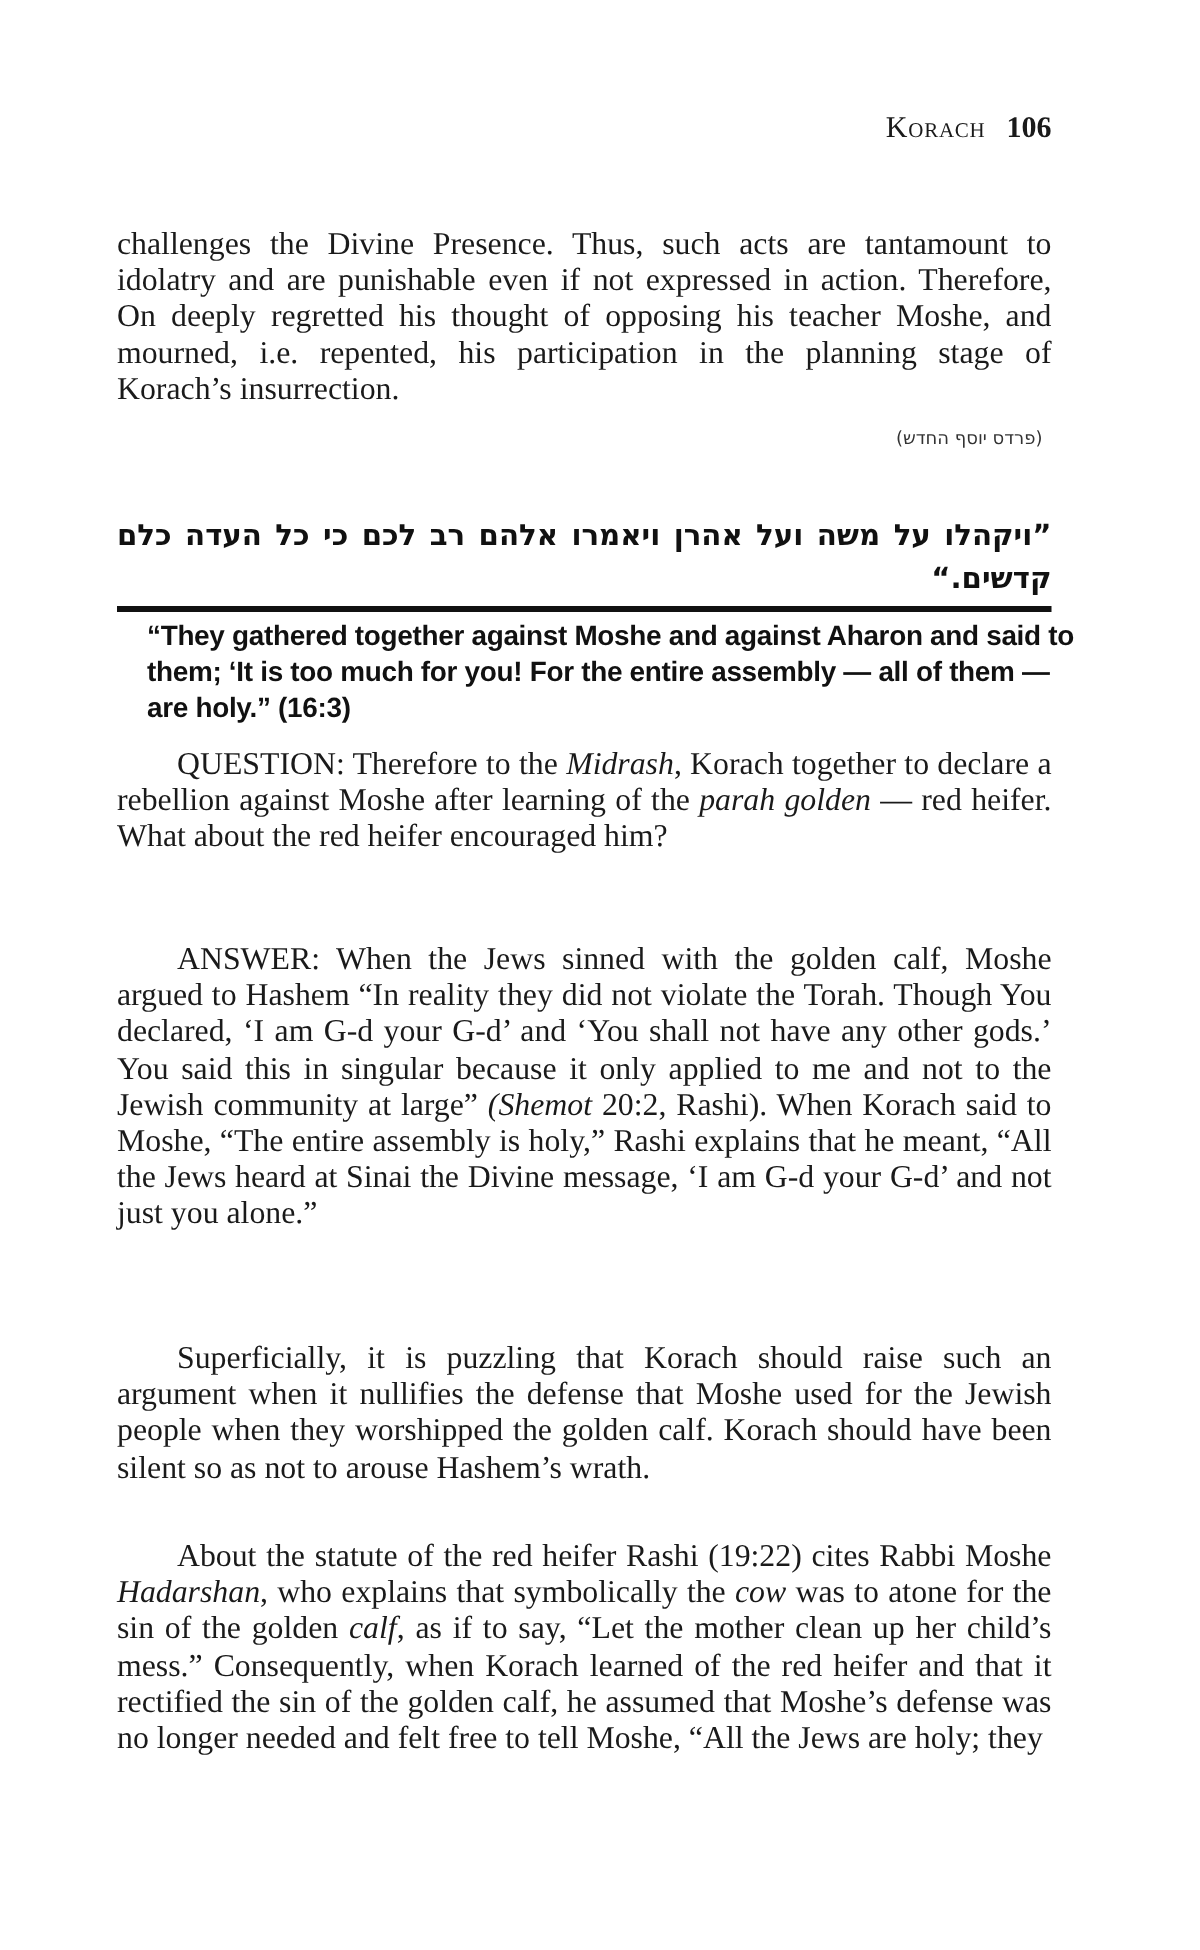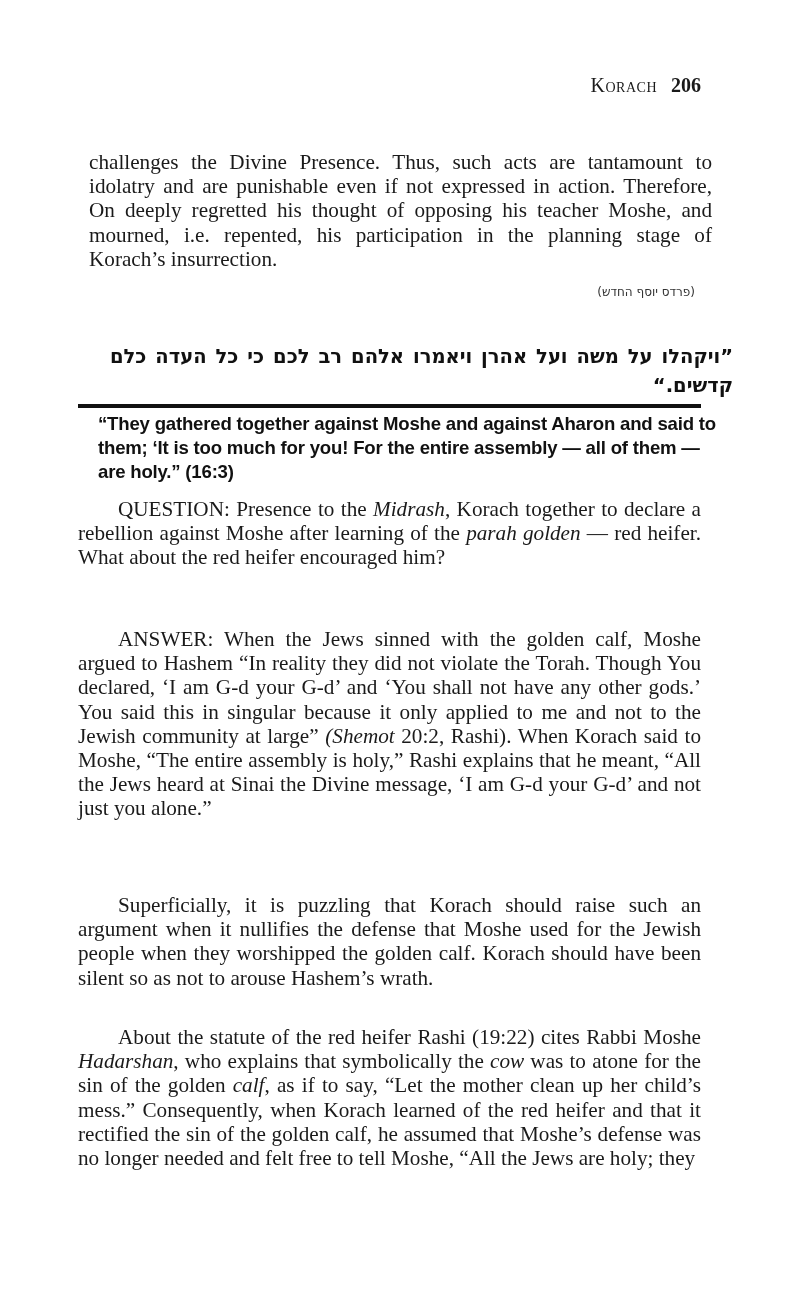--- a/index.html
+++ b/index.html
@@ -8,30 +8,30 @@
   .running-head {
     position: absolute; top: 74px; right: 0; text-align: right;
     font-family: "Liberation Serif", "DejaVu Serif", serif; font-size: 20px; color: #1a1a1a;
   }
   .running-head .title { font-variant: small-caps; letter-spacing: 0.5px; margin-right: 14px; margin-top: 15px; }
   .running-head .num { font-weight: bold; }
   .body-text {
     font-family: "Liberation Serif", "DejaVu Serif", serif; font-size: 21.2px; line-height: 24.2px;
     text-align: justify; color: #1a1a1a; margin: 0;
   }
-  .p1 { position: absolute; top: 150px; left: 11px; width: 623px; }
+  .p1 { position: absolute; top: 150px; left: 0; width: 623px; }
   .citation {
     position: absolute; top: 285px; right: 6px;
     font-family: "DejaVu Sans", sans-serif; font-size: 12px; color: #333;
     direction: rtl;
   }
   .hebrew-verse {
     position: absolute; top: 342px; left: 0; width: 623px;
     font-family: "DejaVu Sans", sans-serif; font-weight: bold; font-size: 19.5px; line-height: 29px;
-    direction: rtl; text-align: justify; text-align-last: right; color: #111; margin-left: 32px;
+    direction: rtl; text-align: justify; text-align-last: right; color: #111;
   }
   .rule { position: absolute; top: 404px; left: 0; width: 623px; height: 4px; background: #111; }
   .english-verse {
     position: absolute; top: 412px; left: 0; width: 623px;
     font-family: "Liberation Sans", "DejaVu Sans", sans-serif; font-weight: bold; font-size: 18.6px; line-height: 24px;
     color: #111; letter-spacing: -0.2px; margin-left: 20px;
   }
   .para { position: absolute; left: 0; width: 623px; }
   .indent { text-indent: 40px; }
   .q { top: 497px; }
@@ -39,34 +39,34 @@
   .s { top: 893px; }
   .r { top: 1025px; }
   em { font-style: italic; }
 </style>
 </head>
 <body>
 
 <div class="page">
 
   <div class="running-head">
-    <span class="title">Korach</span><span class="num">206</span>
+    <span class="title">Korach</span><span class="num">106</span>
   </div>
 
   <p class="body-text p1">challenges the Divine Presence. Thus, such acts are tantamount to idolatry and are punishable even if not expressed in action. Therefore, On deeply regretted his thought of opposing his teacher Moshe, and mourned, i.e. repented, his participation in the planning stage of Korach’s insurrection.</p>
 
   <div class="citation">(פרדס יוסף החדש)</div>
 
   <div class="hebrew-verse">”ויקהלו על משה ועל אהרן ויאמרו אלהם רב לכם כי כל העדה כלם קדשים.“</div>
 
   <div class="rule"></div>
 
   <div class="english-verse">“They gathered together against Moshe and against Aharon and said to them; ‘It is too much for you! For the entire assembly — all of them — are holy.” (16:3)</div>
 
-  <p class="body-text para indent q"><span>QUESTION:</span><span> Presence to the </span><em>Midrash</em><span>, Korach together to declare a rebellion against Moshe after learning of the </span><em>parah golden</em><span> — red heifer. What about the red heifer encouraged him?</span></p>
+  <p class="body-text para indent q"><span>QUESTION:</span><span> Therefore to the </span><em>Midrash</em><span>, Korach together to declare a rebellion against Moshe after learning of the </span><em>parah golden</em><span> — red heifer. What about the red heifer encouraged him?</span></p>
 
   <p class="body-text para indent a"><span>ANSWER:</span><span> When the Jews sinned with the golden calf, Moshe argued to Hashem “In reality they did not violate the Torah. Though You declared, ‘I am G-d your G-d’ and ‘You shall not have any other gods.’ You said this in singular because it only applied to me and not to the Jewish community at large” </span><em>(Shemot</em><span> 20:2, Rashi). When Korach said to Moshe, “The entire assembly is holy,” Rashi explains that he meant, “All the Jews heard at Sinai the Divine message, ‘I am G-d your G-d’ and not just you alone.”</span></p>
 
   <p class="body-text para indent s">Superficially, it is puzzling that Korach should raise such an argument when it nullifies the defense that Moshe used for the Jewish people when they worshipped the golden calf. Korach should have been silent so as not to arouse Hashem’s wrath.</p>
 
   <p class="body-text para indent r"><span>About the statute of the red heifer Rashi (19:22) cites Rabbi Moshe </span><em>Hadarshan</em><span>, who explains that symbolically the </span><em>cow</em><span> was to atone for the sin of the golden </span><em>calf</em><span>, as if to say, “Let the mother clean up her child’s mess.” Consequently, when Korach learned of the red heifer and that it rectified the sin of the golden calf, he assumed that Moshe’s defense was no longer needed and felt free to tell Moshe, “All the Jews are holy; they</span></p>
 
 </div>
 
 </body></html>

